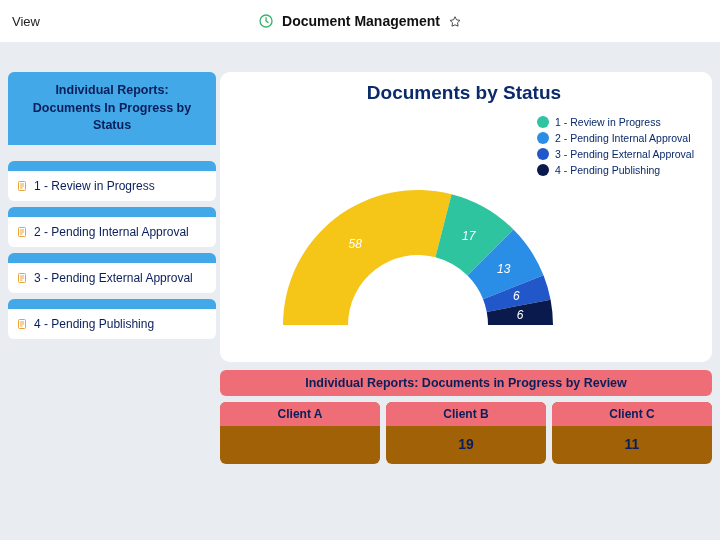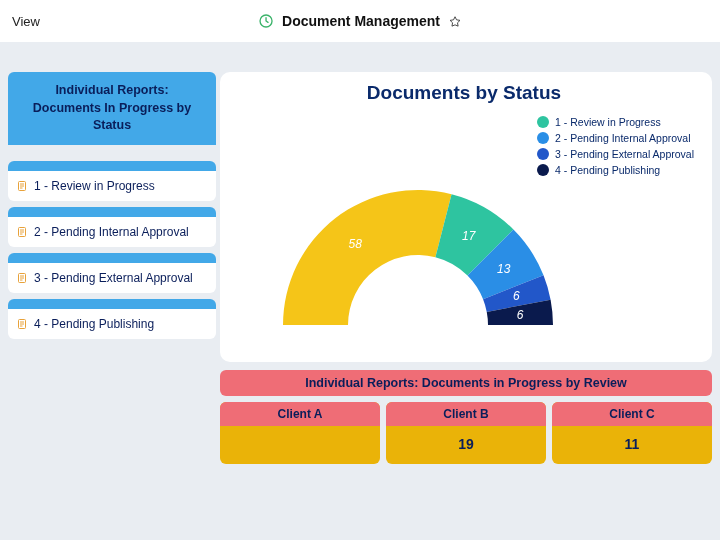--- a/index.html
+++ b/index.html
@@ -27,21 +27,21 @@
   .legend { position: absolute; right: 6px; top: 6px; font-size: 10.5px; color: #0a2a6b; }
   .legend-row { display: flex; align-items: center; gap: 6px; margin-bottom: 4px; }
   .swatch { width: 12px; height: 12px; border-radius: 50%; }
   .donut-wrap { position: absolute; left: 40px; top: 20px; width: 300px; height: 220px; font-style: italic; }
   .donut-wrap svg { width: 300px; height: 220px; overflow: visible; }
   .seg-label { font-size: 12px; fill: #fff; text-anchor: middle; font-weight: 500; }
 
   .clients { display: flex; flex-direction: column; gap: 6px; }
   .clients-head { background: #ef6d76; color: #0a1e5a; font-weight: bold; text-align: center; padding: 6px 4px; border-radius: 6px; font-size: 12.5px; }
   .clients-row { display: flex; gap: 6px; }
-  .client-col { flex: 1; border-radius: 6px; overflow: hidden; background: #eab308; }
+  .client-col { flex: 1; border-radius: 6px; overflow: hidden; background: #a16207; }
   .client-name { background: #ef6d76; color: #0a1e5a; font-weight: bold; text-align: center; padding: 5px 2px; font-size: 12px; }
   .client-val { text-align: center; padding: 10px 2px 12px 2px; font-weight: bold; font-size: 14px; color: #0a1e5a; }
 </style>
 </head>
 <body>
 
 <div class="topbar">
   <div class="topbar-left">View</div>
   <div class="topbar-center">
     <svg class="clock-icon" viewBox="0 0 24 24">

